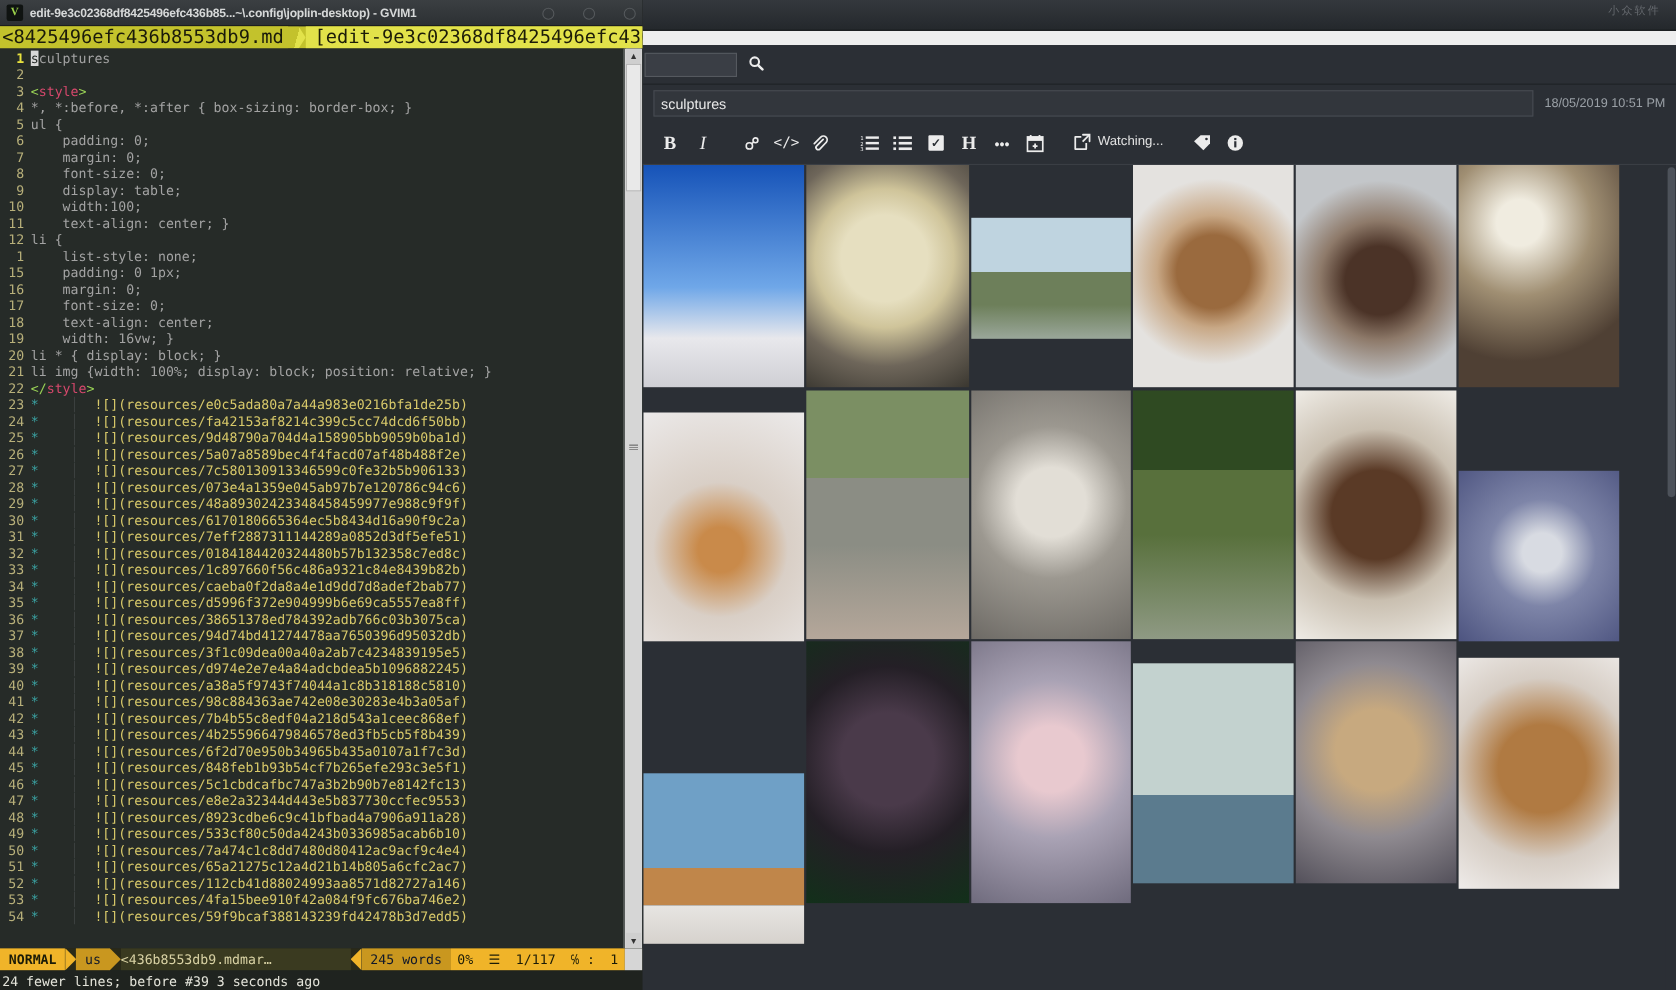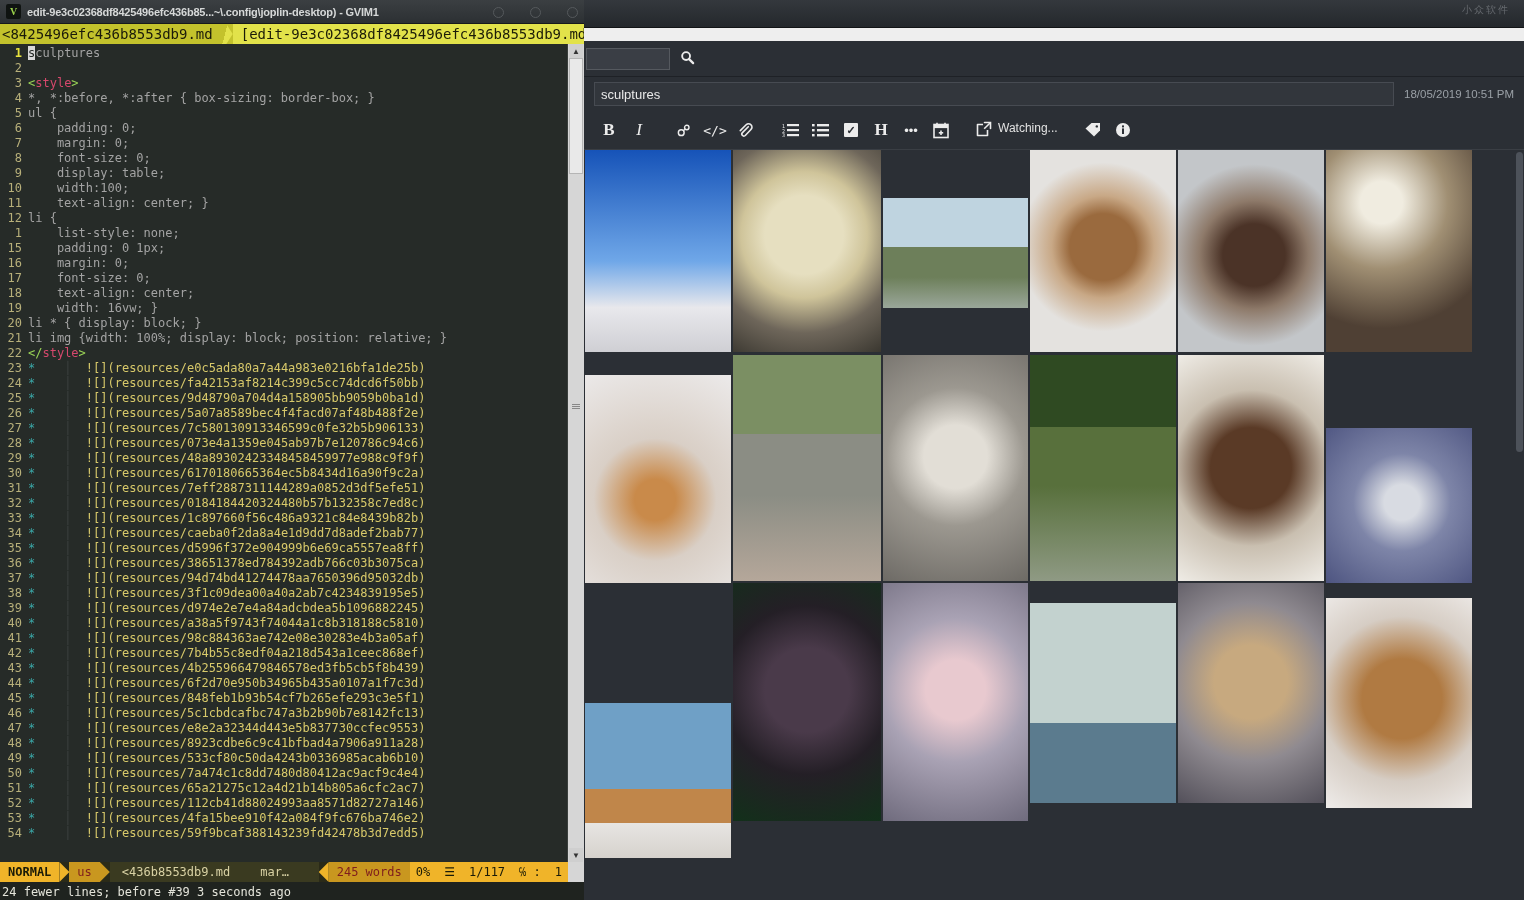--- a/index.html
+++ b/index.html
@@ -49,21 +49,21 @@
   .gvim-winbtn {
     width: 9px; height: 9px; border-radius: 50%;
     border: 1px solid #55595c;
   }
 
   .gvim-tabline {
     height: 20px;
     background: #c3c22c;
     display: flex; align-items: stretch;
     font-family: "DejaVu Sans Mono", monospace;
-    font-size: 14px;
+    font-size: 17px;
     position: relative;
   }
   .tab-inactive {
     background: #c3c22c; color: #1a1a0a;
     display: flex; align-items: center;
     padding: 0 4px 0 2px;
     white-space: nowrap;
   }
   .tab-sep {
     width: 16px; flex: 0 0 auto;
@@ -147,23 +147,23 @@
   .vim-status {
     height: 20px;
     display: flex; align-items: stretch;
     font-family: "DejaVu Sans Mono", monospace;
     font-size: 12px;
     background: #2a2a18;
   }
   .st-mode { background: #f0b429; color: #1b1b07; padding: 0 8px; display:flex; align-items:center; font-weight: bold;}
   .st-ar { width: 10px; background: #f0b429; clip-path: polygon(0 0, 0 100%, 100% 50%); }
   .st-ar-rev { width: 10px; background: #f0b429; clip-path: polygon(100% 0, 100% 100%, 0 50%); }
-  .st-seg { background: #c9971f; color: #7f1d1d; padding: 0 8px; display:flex; align-items:center; }
+  .st-seg { background: #c9971f; color: #0f172a; padding: 0 8px; display:flex; align-items:center; }
   .st-ar2 { width: 10px; background: #c9971f; clip-path: polygon(0 0, 0 100%, 100% 50%); }
-  .st-mid { background: #3a3a20; color: #d9d2a4; padding: 0 12px; display:flex; align-items:center; flex: 1 1 auto; gap: 30px;}
+  .st-mid { background: #3a3a20; color: #d9d2a4; padding: 0 0; display:flex; align-items:center; flex: 1 1 auto; }
   .st-right { background: #f0b429; color: #1b1b07; padding: 0 6px; display:flex; align-items:center; gap: 14px; }
   .st-sbfiller { width: 16px; background: #d6d6d6; }
   .vim-cmdline {
     height: 20px;
     background: #1f231f;
     color: #e4e4da;
     font-family: "DejaVu Sans Mono", monospace;
     font-size: 12px;
     display: flex; align-items: center;
     padding-left: 2px;

